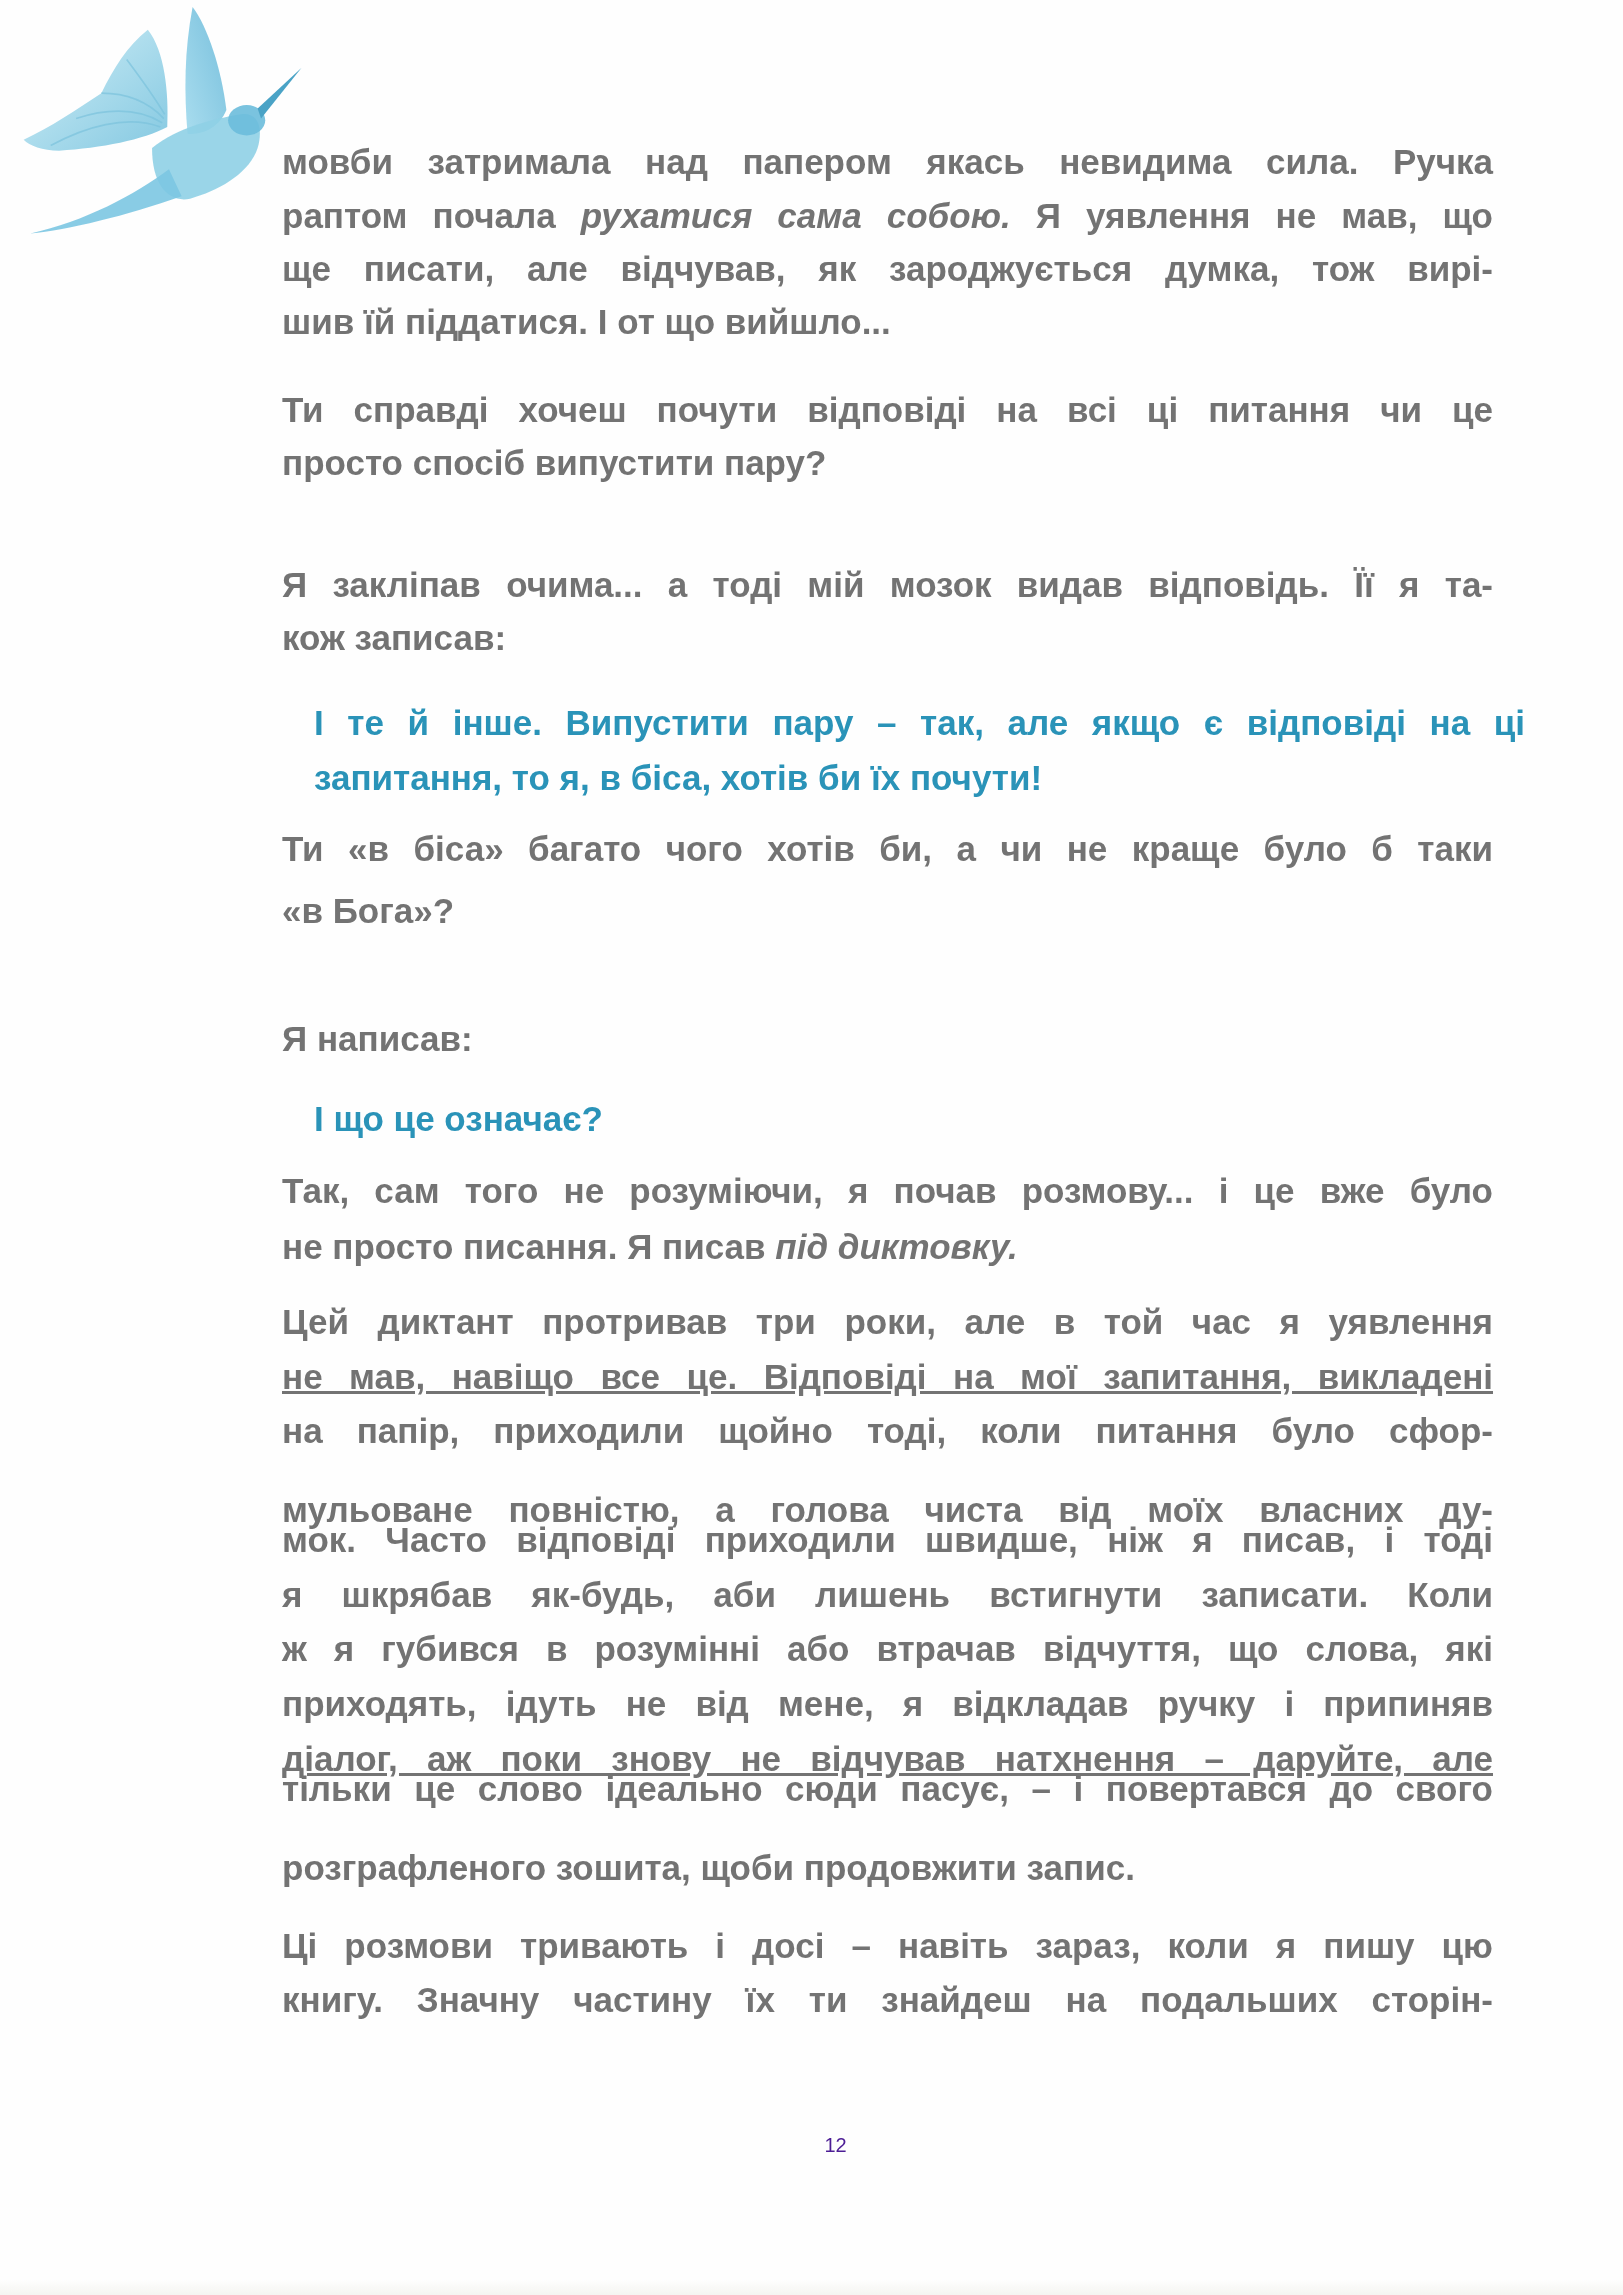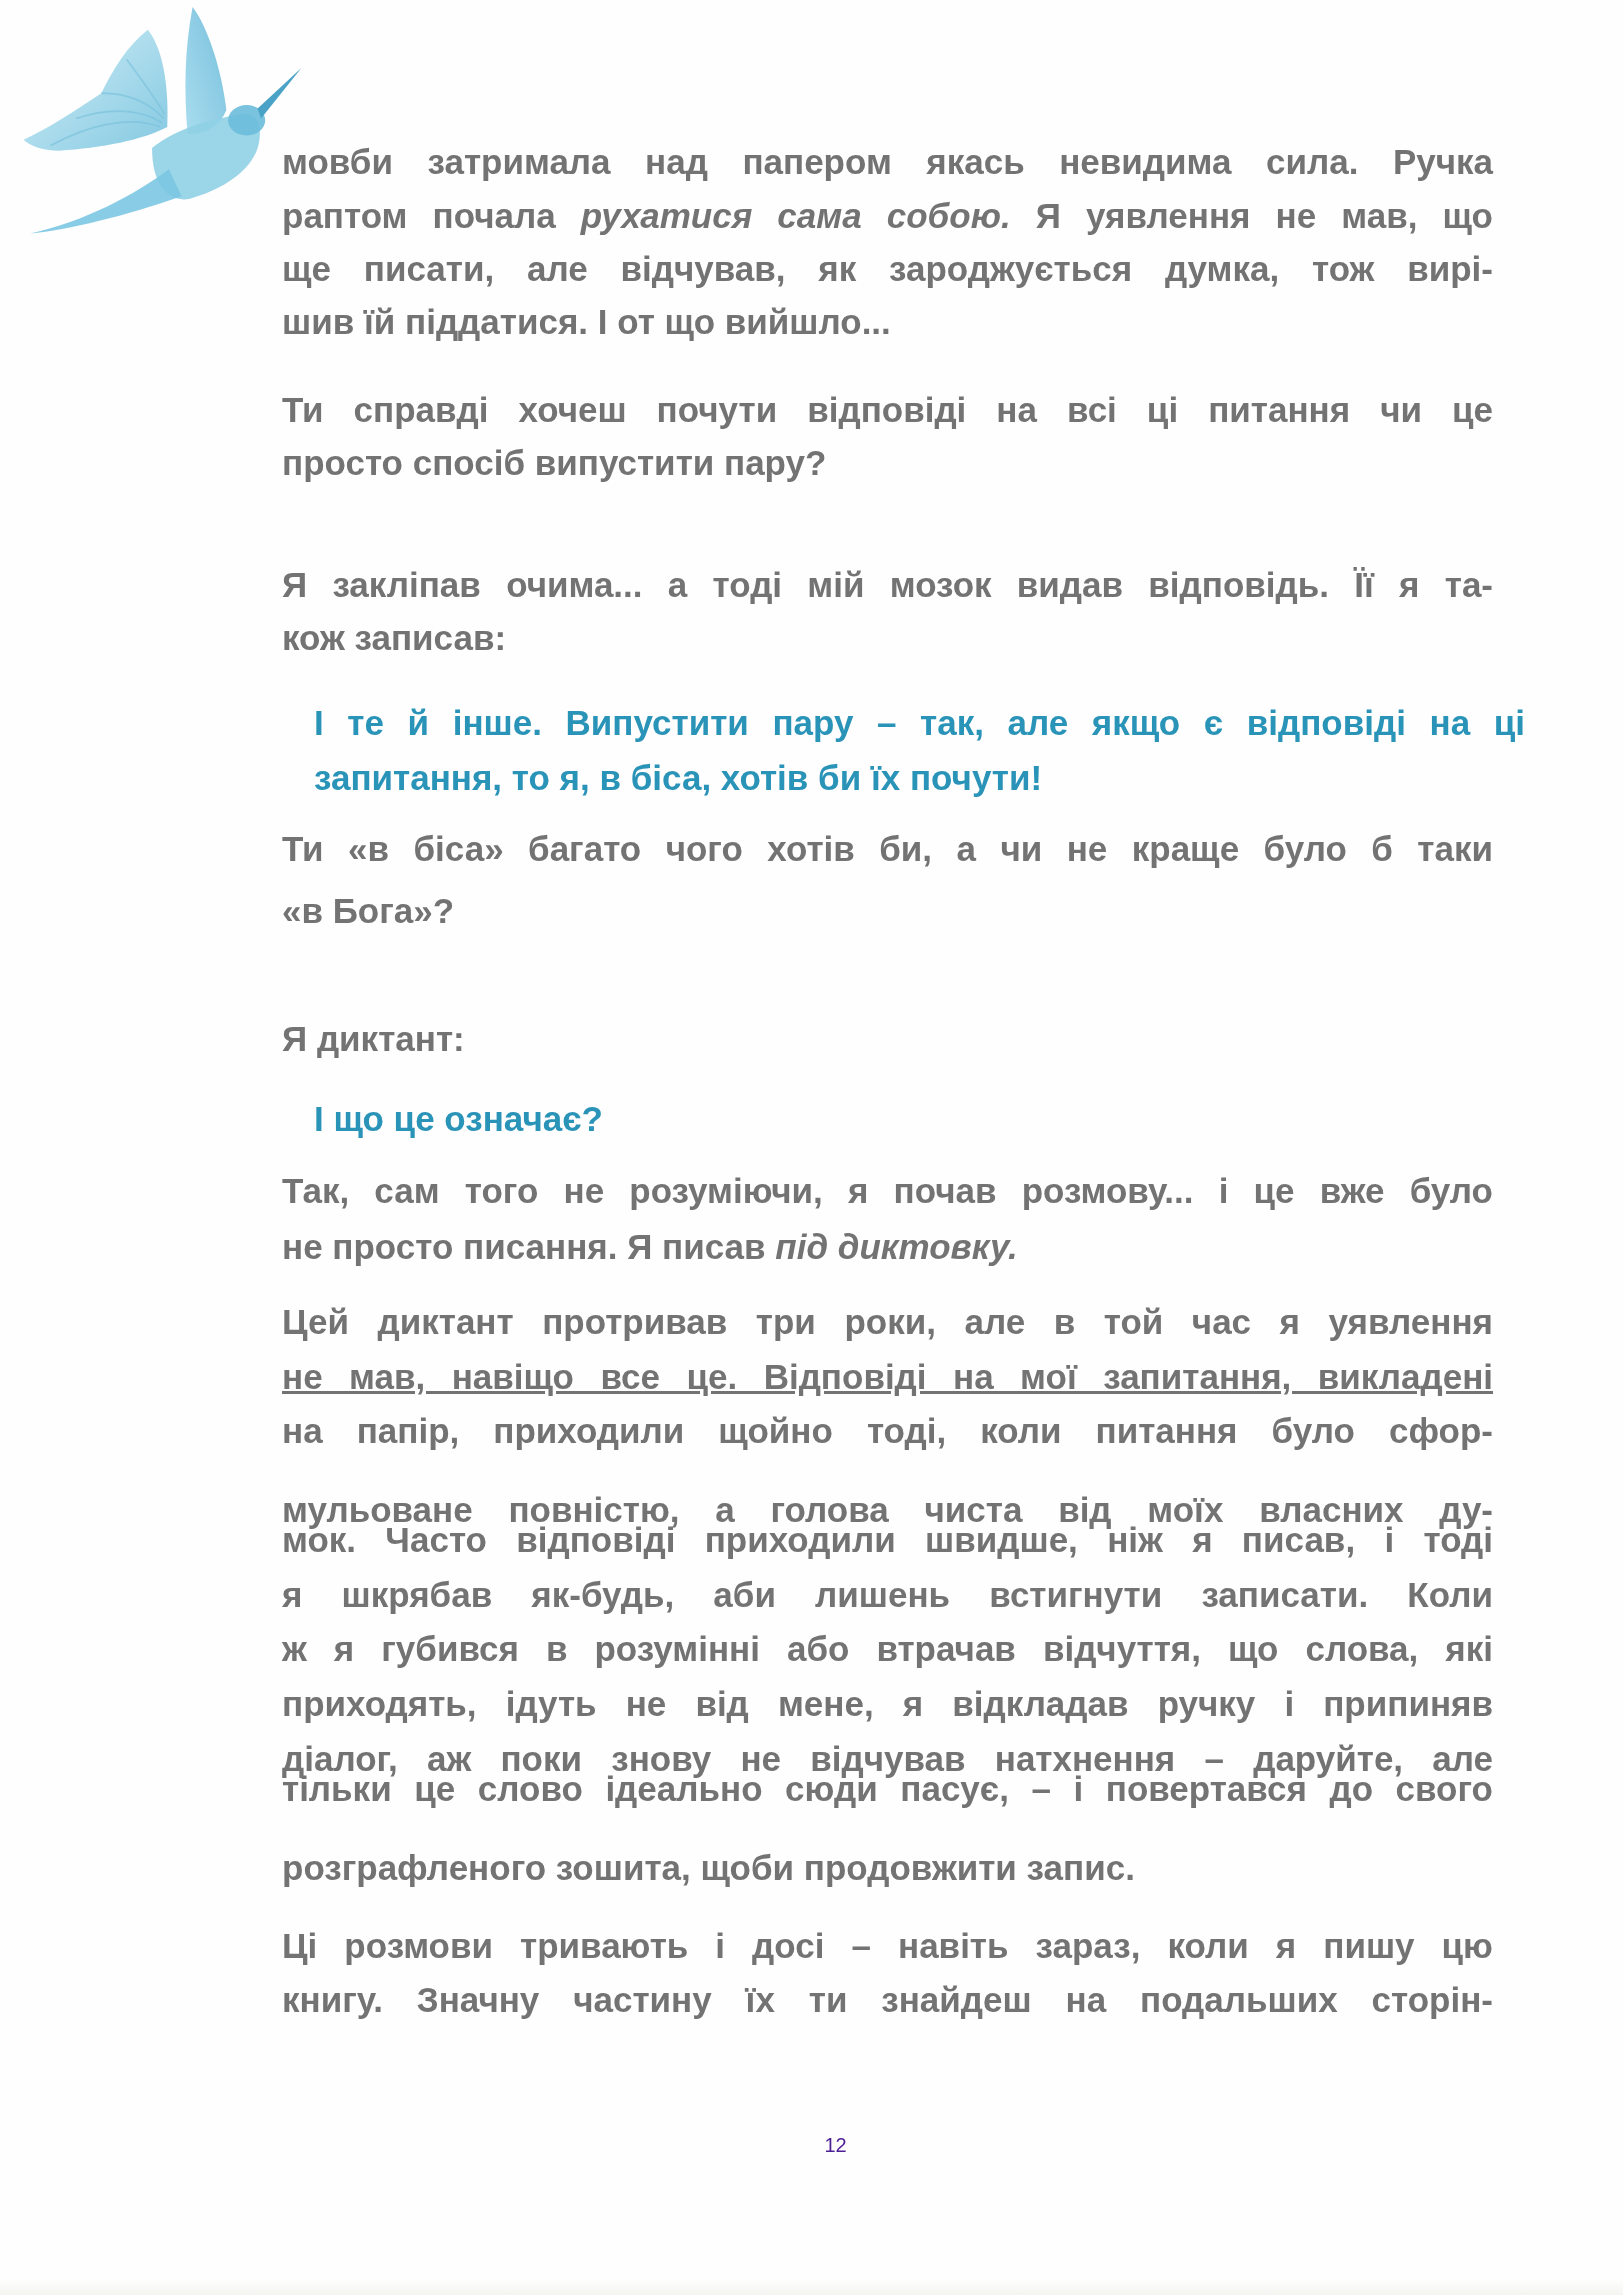--- a/index.html
+++ b/index.html
@@ -71,39 +71,39 @@
       </div>
       <div>
         <div class="line blue" style="top: 696px;"><span>І те й інше. Випустити пару – так, але якщо є відповіді на ці</span></div>
         <div class="line blue last" style="top: 751px;"><span>запитання, то я, в біса, хотів би їх почути!</span></div>
       </div>
       <div>
         <div class="line" style="top: 798px; margin-top: 24px;"><span>Ти «в біса» багато чого хотів би, а чи не краще було б таки</span></div>
         <div class="line last" style="top: 884px;"><span>«в Бога»?</span></div>
       </div>
       <div>
-        <div class="line last" style="top: 1012px;"><span>Я диктант:</span></div>
+        <div class="line last" style="top: 1012px;"><span>Я написав:</span></div>
       </div>
       <div>
         <div class="line blue last" style="top: 1092px;"><span>І що це означає?</span></div>
       </div>
       <div>
         <div class="line" style="top: 1164px;"><span>Так, сам того не розуміючи, я почав розмову... і це вже було</span></div>
         <div class="line last" style="top: 1220px;"><span>не просто писання. Я писав </span><span class="it">під диктовку.</span></div>
       </div>
       <div>
         <div class="line" style="top: 1295px;"><span>Цей диктант протривав три роки, але в той час я уявлення</span></div>
         <div class="line" style="top: 1350px; text-decoration: underline;"><span>не мав, навіщо все це. Відповіді на мої запитання, викладені</span></div>
         <div class="line" style="top: 1404px;"><span>на папір, приходили щойно тоді, коли питання було сфор-</span></div>
         <div class="line" style="top: 1459px; margin-top: 24px;"><span>мульоване повністю, а голова чиста від моїх власних ду-</span></div>
         <div class="line" style="top: 1513px;"><span>мок. Часто відповіді приходили швидше, ніж я писав, і тоді</span></div>
         <div class="line" style="top: 1568px;"><span>я шкрябав як-будь, аби лишень встигнути записати. Коли</span></div>
         <div class="line" style="top: 1622px;"><span>ж я губився в розумінні або втрачав відчуття, що слова, які</span></div>
         <div class="line" style="top: 1677px;"><span>приходять, ідуть не від мене, я відкладав ручку і припиняв</span></div>
-        <div class="line" style="top: 1732px;"><span>діалог, аж поки знову не відчував натхнення – даруйте, але</span></div>
+        <div class="line" style="top: 1732px; text-decoration: underline;"><span>діалог, аж поки знову не відчував натхнення – даруйте, але</span></div>
         <div class="line" style="top: 1718px; margin-top: 44px;"><span>тільки це слово ідеально сюди пасує, – і повертався до свого</span></div>
         <div class="line last" style="top: 1841px;"><span>розграфленого зошита, щоби продовжити запис.</span></div>
       </div>
       <div>
         <div class="line" style="top: 1919px;"><span>Ці розмови тривають і досі – навіть зараз, коли я пишу цю</span></div>
         <div class="line" style="top: 1973px;"><span>книгу. Значну частину їх ти знайдеш на подальших сторін-</span></div>
       </div>
     </div>
 
   <div class="pagenum">12</div>

